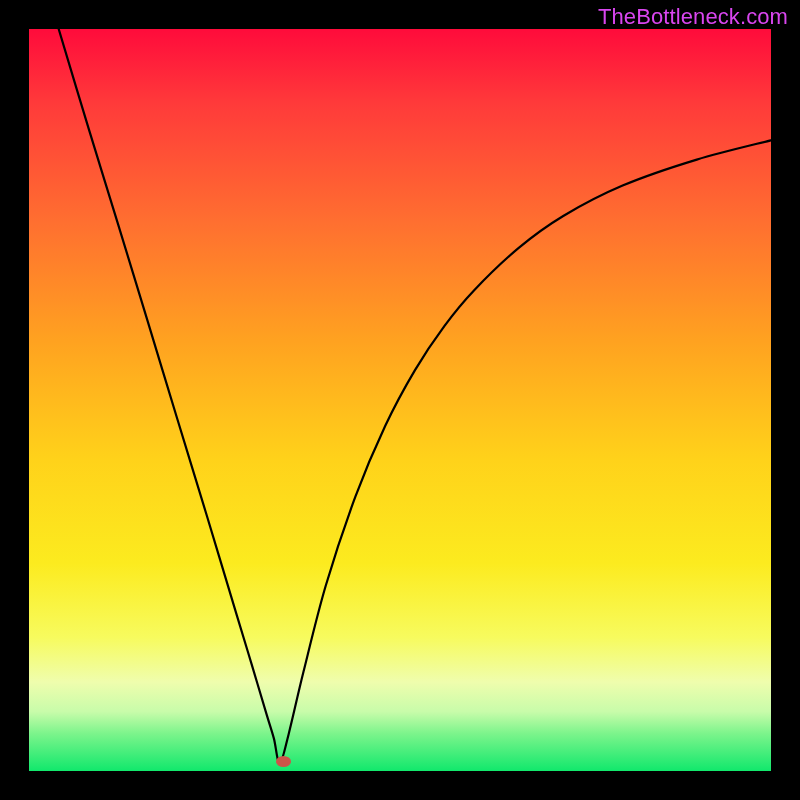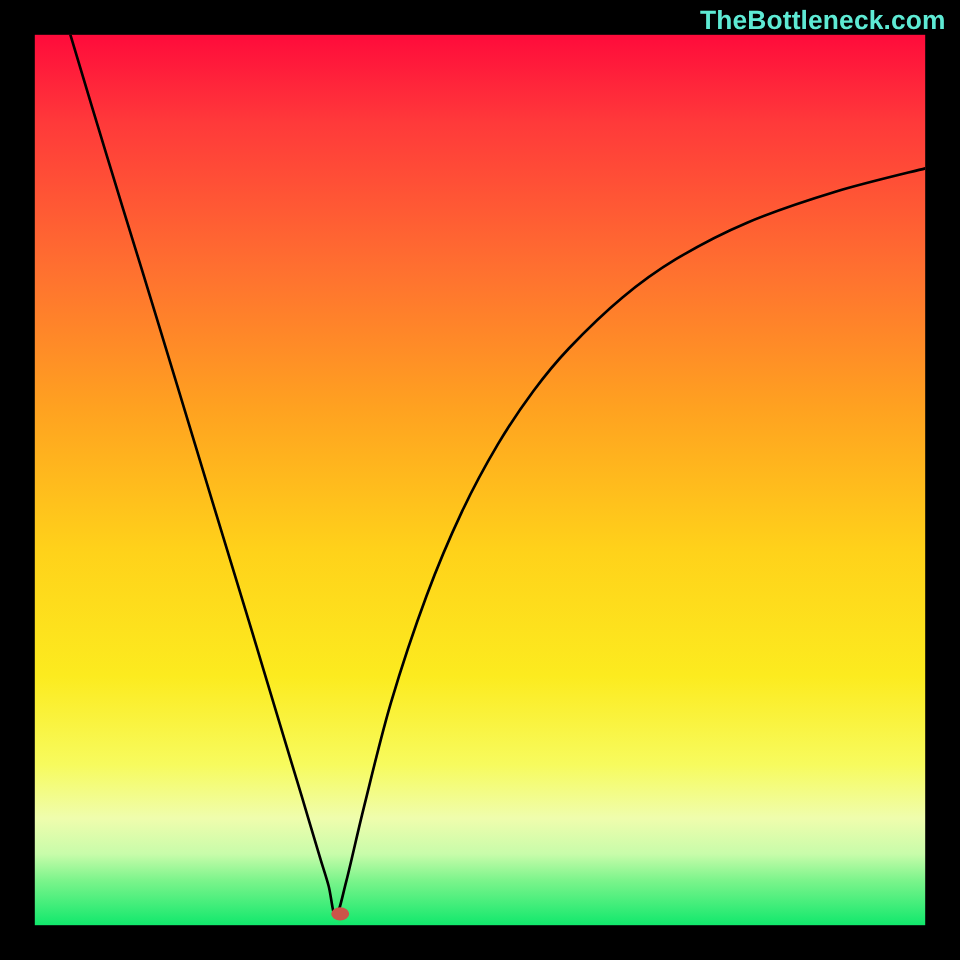--- a/index.html
+++ b/index.html
@@ -34,22 +34,22 @@
       #effdad 88%,
       #c8fcaa 92%,
       #7bf48b 95%,
       #11e86c 100%);
   }
   .watermark {
     position: absolute;
     right: 12px;
     top: 4px;
     font-size: 22px;
-    font-weight: 700;
-    color: #5eead4;
+    font-weight: 400;
+    color: #d946ef;
     letter-spacing: 0.1px;
   }
   .svg-overlay {
     position: absolute;
     left: 29px;
     top: 29px;
     width: 742px;
     height: 742px;
     display: block;
   }

